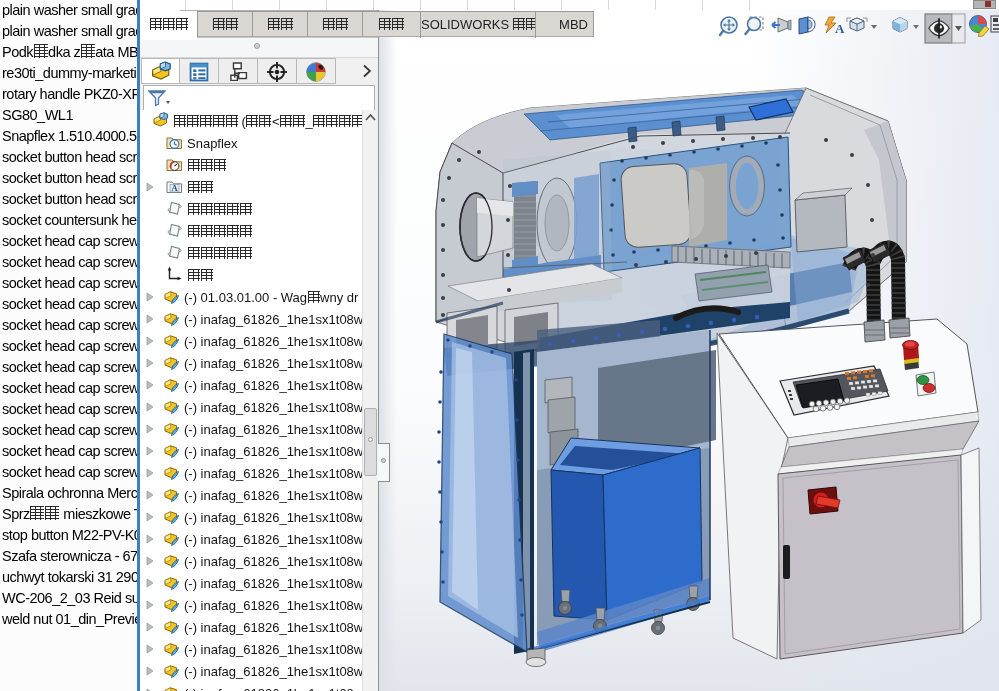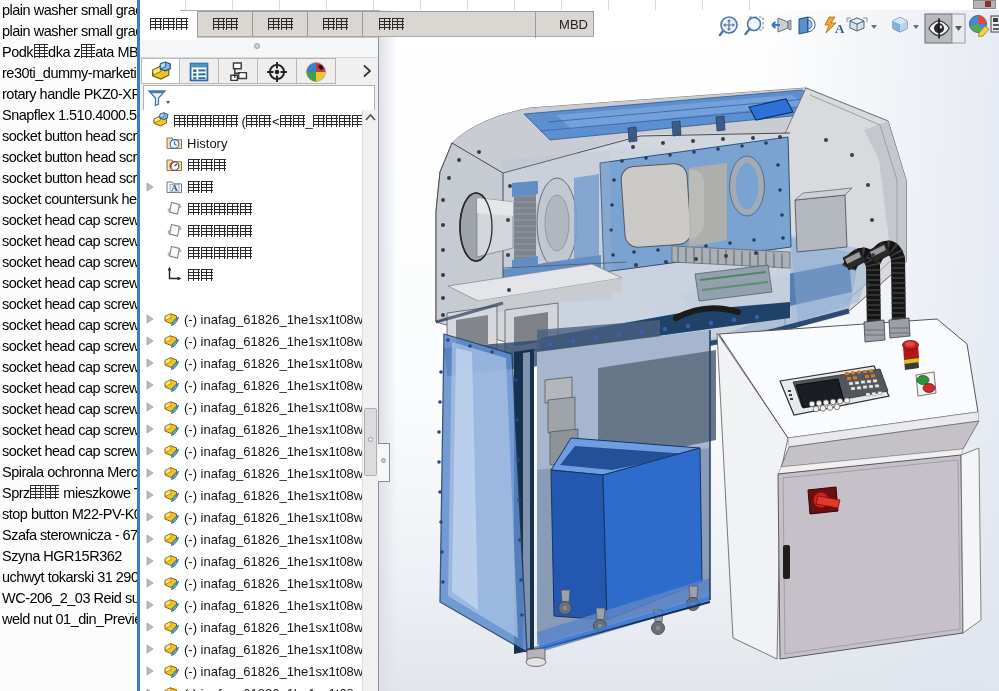--- a/index.html
+++ b/index.html
@@ -474,20 +474,21 @@
 <rect x="2" y="13" width="8" height="2" fill="#5a5e64"></rect>
 </g>
 </svg>
 
  <div id="leftlist">
       <div class="lr">plain washer small grad</div>
 <div class="lr">plain washer small grad</div>
 <div class="lr">Podk<i class="cj" style="width:14px;height:14px"></i>dka z<i class="cj" style="width:14px;height:14px"></i>ata MB0</div>
 <div class="lr">re30ti_dummy-marketing</div>
 <div class="lr">rotary handle PKZ0-XRH</div>
+<div class="lr">SG80_WL1</div>
 <div class="lr">Snapflex 1.510.4000.50</div>
 <div class="lr">socket button head scre</div>
 <div class="lr">socket button head scre</div>
 <div class="lr">socket button head scre</div>
 <div class="lr">socket countersunk hea</div>
 <div class="lr">socket head cap screw_</div>
 <div class="lr">socket head cap screw_</div>
 <div class="lr">socket head cap screw_</div>
 <div class="lr">socket head cap screw_</div>
 <div class="lr">socket head cap screw_</div>
@@ -495,33 +496,33 @@
 <div class="lr">socket head cap screw_</div>
 <div class="lr">socket head cap screw_</div>
 <div class="lr">socket head cap screw_</div>
 <div class="lr">socket head cap screw_</div>
 <div class="lr">socket head cap screw_</div>
 <div class="lr">socket head cap screw_</div>
 <div class="lr">Spirala ochronna Merca</div>
 <div class="lr">Sprz<i class="cj" style="width:14px;height:14px"></i><i class="cj" style="width:14px;height:14px"></i> mieszkowe TO</div>
 <div class="lr">stop button M22-PV-K0</div>
 <div class="lr">Szafa sterownicza - 674</div>
-<div class="lr">Szyna HGR15R362</div>
 <div class="lr">uchwyt tokarski 31 2905</div>
 <div class="lr">WC-206_2_03 Reid supp</div>
 <div class="lr">weld nut 01_din_Preview</div>
     </div>
  <div id="blueline"></div>
  <div id="panel"></div>
  <div id="tabs">
       <div class="tab active" style="left:0px;width:57px"><i class="cj" style="width:12px;height:12px"></i><i class="cj" style="width:12px;height:12px"></i><i class="cj" style="width:12px;height:12px"></i></div>
 <div class="tab" style="left:57px;width:55px"><i class="cj" style="width:12px;height:12px"></i><i class="cj" style="width:12px;height:12px"></i></div>
 <div class="tab" style="left:112px;width:55px"><i class="cj" style="width:12px;height:12px"></i><i class="cj" style="width:12px;height:12px"></i></div>
 <div class="tab" style="left:167px;width:55px"><i class="cj" style="width:12px;height:12px"></i><i class="cj" style="width:12px;height:12px"></i></div>
 <div class="tab" style="left:222px;width:58px"><i class="cj" style="width:12px;height:12px"></i><i class="cj" style="width:12px;height:12px"></i></div>
+<div class="tab" style="left:280px;width:115px">SOLIDWORKS <i class="cj" style="width:12px;height:12px"></i><i class="cj" style="width:12px;height:12px"></i></div>
 <div class="tab" style="left:395px;width:76px">MBD</div>
     </div>
  <div id="paneltop"></div>
     <div id="paneldot"></div>
  <div id="icontabs">
    <div class="itab sel" style="left:1px"><svg width="22" height="22" viewBox="0 0 17 17">
           <use href="#i-asm"></use>
         </svg></div>
    <div class="itab" style="left:40px"><svg width="22" height="22" viewBox="0 0 17 17">
           <rect x="2" y="2" width="13" height="13" fill="#fff" stroke="#2e6da4" stroke-width="1.4"></rect>
@@ -566,21 +567,21 @@
       <div class="tr" style="top:0px">
         <svg class="ti" style="left:12px" width="17" height="17">
           <use href="#i-asm"></use>
         </svg>
         <span class="tt" style="left:33px"><i class="cj" style="width:12px;height:12px"></i><i class="cj" style="width:12px;height:12px"></i><i class="cj" style="width:12px;height:12px"></i><i class="cj" style="width:12px;height:12px"></i><i class="cj" style="width:12px;height:12px"></i>&nbsp;(<i class="cj" style="width:12px;height:12px"></i><i class="cj" style="width:12px;height:12px"></i>&lt;<i class="cj" style="width:12px;height:12px"></i><i class="cj" style="width:12px;height:12px"></i>_<i class="cj" style="width:12px;height:12px"></i><i class="cj" style="width:12px;height:12px"></i><i class="cj" style="width:12px;height:12px"></i><i class="cj" style="width:12px;height:12px"></i>-1:</span>
       </div>
 <div class="tr" style="top:22px">
         <svg class="ti" style="left:26px" width="17" height="17">
           <use href="#i-hist"></use>
         </svg>
-        <span class="tt" style="left:47px">History</span>
+        <span class="tt" style="left:47px">Snapflex</span>
       </div>
 <div class="tr" style="top:44px">
         <svg class="ti" style="left:26px" width="17" height="17">
           <use href="#i-sens"></use>
         </svg>
         <span class="tt" style="left:47px"><i class="cj" style="width:12px;height:12px"></i><i class="cj" style="width:12px;height:12px"></i><i class="cj" style="width:12px;height:12px"></i></span>
       </div>
 <div class="tr" style="top:66px">
         <svg class="ar" style="left:6px" width="8" height="10" viewBox="0 0 8 10">
           <path d="M1,1 L7,5 L1,9 Z" fill="#b8bcc0" stroke="#9aa0a6" stroke-width="0.8"></path>
@@ -606,20 +607,29 @@
         <svg class="ti" style="left:26px" width="17" height="17">
           <use href="#i-plane"></use>
         </svg>
         <span class="tt" style="left:47px"><i class="cj" style="width:12px;height:12px"></i><i class="cj" style="width:12px;height:12px"></i><i class="cj" style="width:12px;height:12px"></i><i class="cj" style="width:12px;height:12px"></i><i class="cj" style="width:12px;height:12px"></i></span>
       </div>
 <div class="tr" style="top:154px">
         <svg class="ti" style="left:26px" width="17" height="17">
           <use href="#i-orig"></use>
         </svg>
         <span class="tt" style="left:47px"><i class="cj" style="width:12px;height:12px"></i><i class="cj" style="width:12px;height:12px"></i></span>
+      </div>
+<div class="tr" style="top:176px">
+        <svg class="ar" style="left:6px" width="8" height="10" viewBox="0 0 8 10">
+          <path d="M1,1 L7,5 L1,9 Z" fill="#b8bcc0" stroke="#9aa0a6" stroke-width="0.8"></path>
+        </svg>
+        <svg class="ti" style="left:23px" width="17" height="17">
+          <use href="#i-part"></use>
+        </svg>
+        <span class="tt" style="left:44px">(-) 01.03.01.00 - Wag<i class="cj" style="width:12px;height:12px"></i>wny dr</span>
       </div>
 <div class="tr" style="top:198px">
         <svg class="ar" style="left:6px" width="8" height="10" viewBox="0 0 8 10">
           <path d="M1,1 L7,5 L1,9 Z" fill="#b8bcc0" stroke="#9aa0a6" stroke-width="0.8"></path>
         </svg>
         <svg class="ti" style="left:23px" width="17" height="17">
           <use href="#i-part"></use>
         </svg>
         <span class="tt" style="left:44px">(-) inafag_61826_1he1sx1t08w:</span>
       </div>

